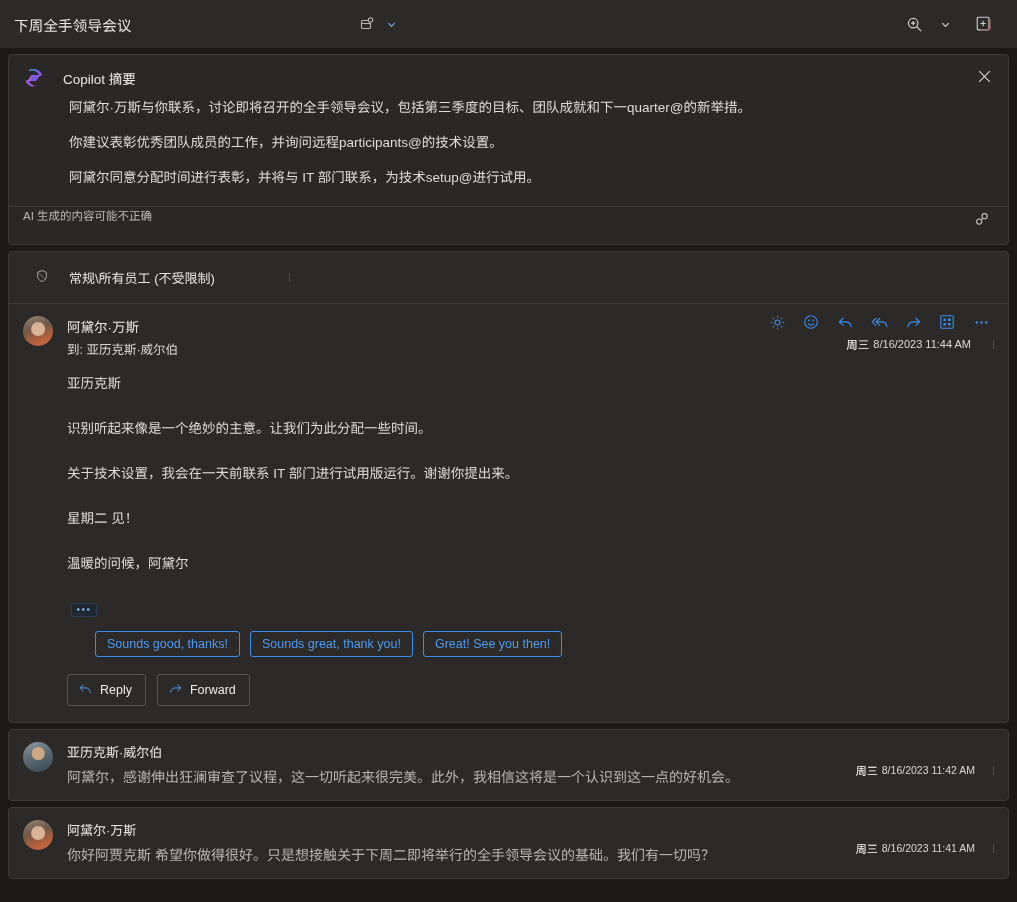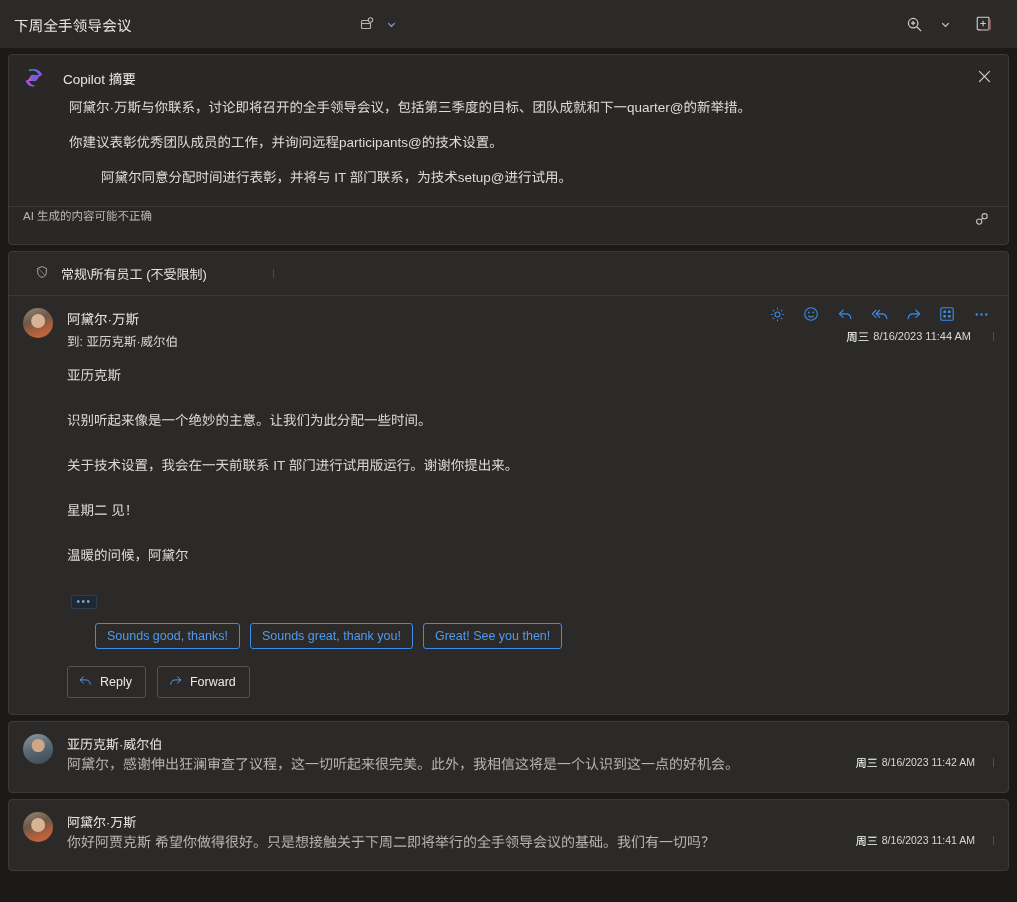--- a/index.html
+++ b/index.html
@@ -106,21 +106,21 @@
   }
   .copilot-body {
     padding: 4px 40px 16px 60px;
   }
   .cp-para {
     color: #dedcda;
     font-size: 13.5px;
     line-height: 21px;
     margin: 0 0 14px 0;
   }
-  .cp-para:last-child { margin-bottom: 2px; margin-left: 32px; }
+  .cp-para:last-child { margin-bottom: 2px; }
   .copilot-foot {
     border-top: 1px solid #3b3a39;
     height: 38px;
     display: flex;
     padding: 0 14px 0 14px;
   }
   .cp-disclaimer {
     color: #b9b7b4;
     font-size: 11.5px;
   }
@@ -135,26 +135,26 @@
   
   .msg-card {
     margin: 6px 4px;
     background: #2b2a29;
     border: 1px solid #3b3a39;
     border-radius: 4px;
     overflow: hidden;
     position: relative;
   }
   .sens-bar {
-    height: 44px;
+    height: 52px;
     display: flex;
     align-items: center;
     padding-left: 26px;
     border-bottom: 1px solid #3b3a39;
-    gap: 12px;
+    gap: 20px;
   }
   .sens-label {
     color: #e6e4e2;
     font-size: 13px;
   }
   .sens-tick {
     margin-left: 54px;
     width: 1px; height: 9px;
     background: #6e3b36;
   }
@@ -306,21 +306,21 @@
     background: #2b2a29;
     border: 1px solid #3b3a39;
     border-radius: 4px;
     height: 72px;
     display: flex;
     align-items: flex-start;
     padding: 12px 14px 0 14px;
     position: relative;
     cursor: pointer;
   }
-  .col-text { display: flex; flex-direction: column; min-width: 0; }
+  .col-text { display: flex; flex-direction: column; gap: 5px; min-width: 0; }
   .col-name {
     color: #e9e7e5;
     font-size: 13px;
   }
   .col-preview {
     color: #b6b4b1;
     font-size: 14px;
     white-space: nowrap;
     overflow: hidden;
     text-overflow: ellipsis;

